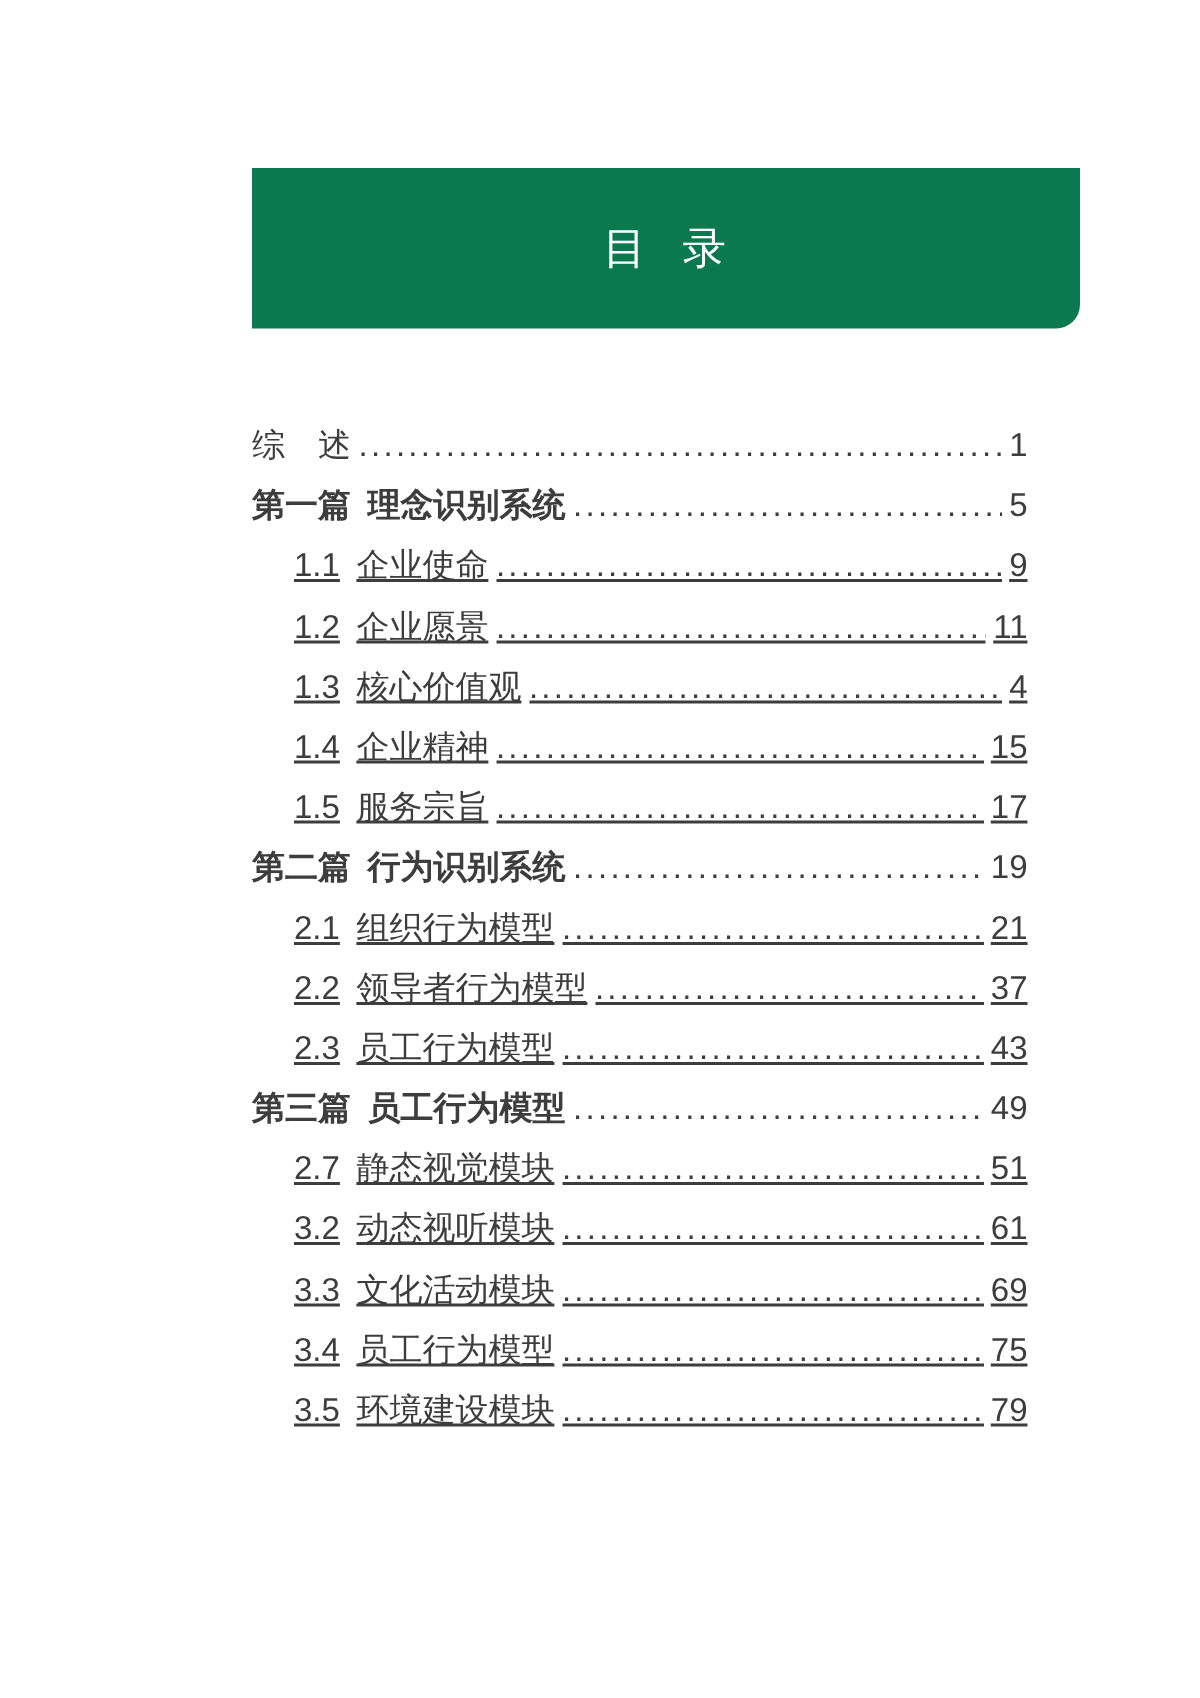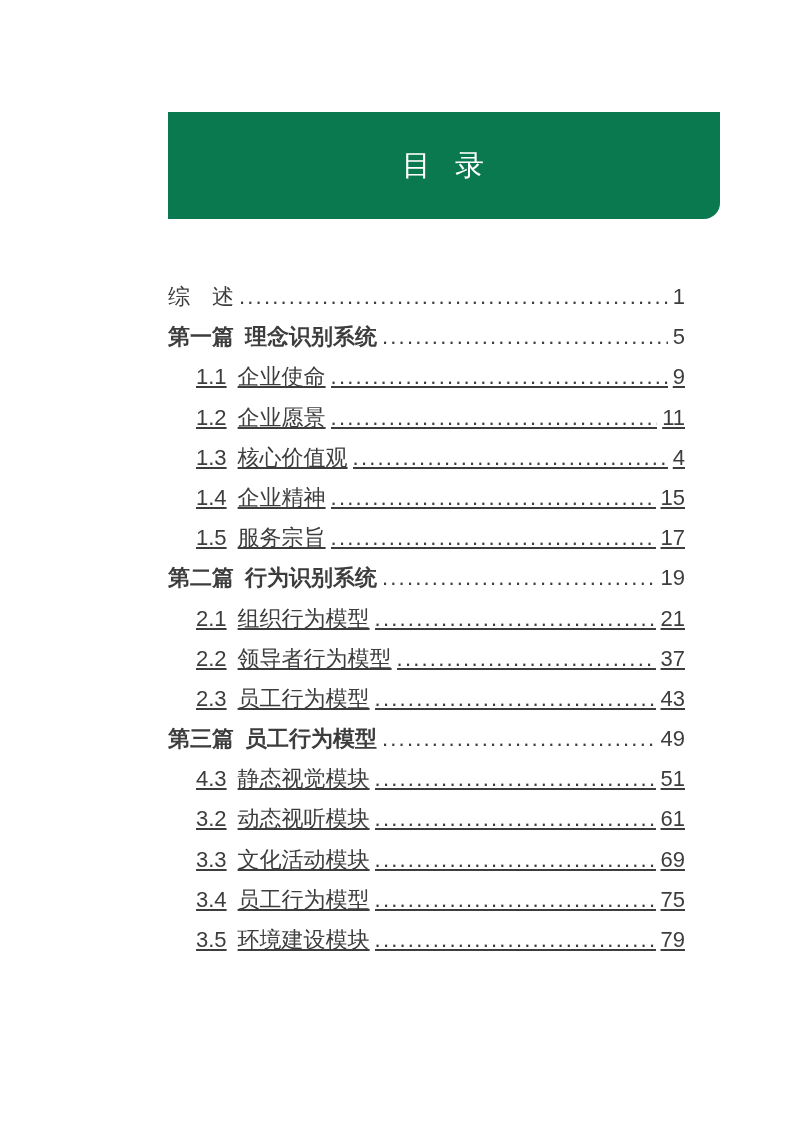--- a/index.html
+++ b/index.html
@@ -144,21 +144,21 @@
       <span class="leader"></span>
       <span class="pagenum">43</span>
     </div>
       <div class="toc-row bold">
       <span class="num">第三篇</span>
       <span class="label">员工行为模型</span>
       <span class="leader"></span>
       <span class="pagenum">49</span>
     </div>
       <div class="toc-row level1">
-      <span class="num">4.3</span>
+      <span class="num">2.7</span>
       <span class="label">静态视觉模块</span>
       <span class="leader"></span>
       <span class="pagenum">51</span>
     </div>
       <div class="toc-row level1">
       <span class="num">3.2</span>
       <span class="label">动态视听模块</span>
       <span class="leader"></span>
       <span class="pagenum">61</span>
     </div>

